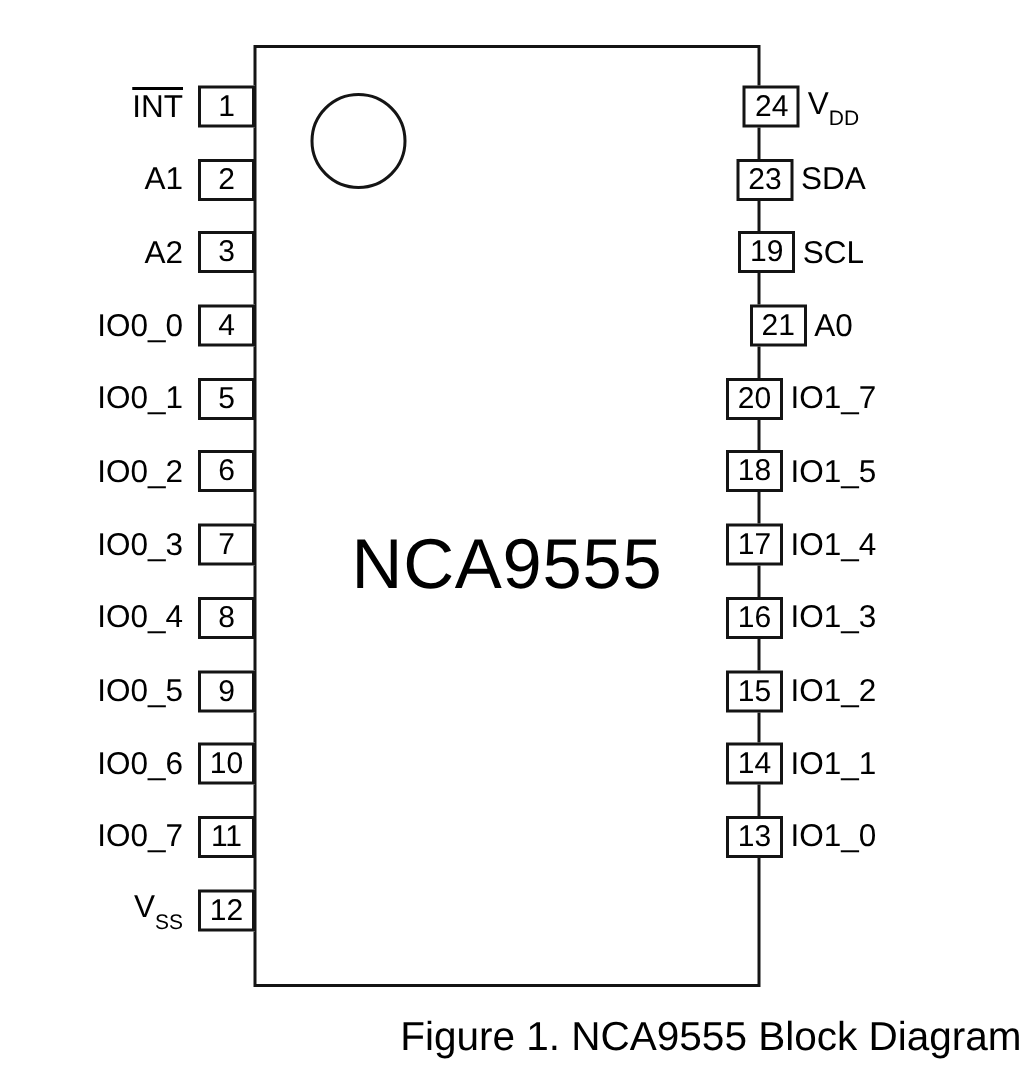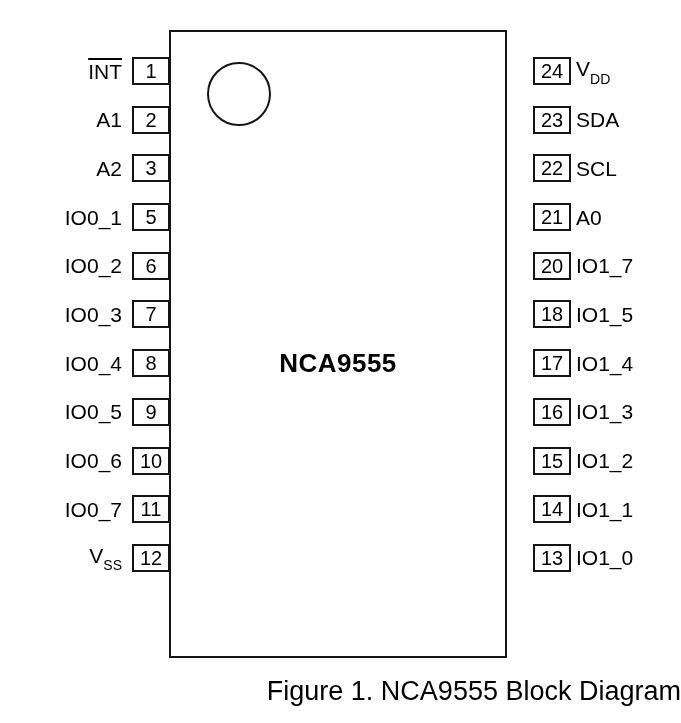--- a/index.html
+++ b/index.html
@@ -13,28 +13,28 @@
   .chip-body {
     position:absolute; left:169px; top:30px; width:338px; height:628px;
     border:2.5px solid #141414; background:#fff;
   }
   .pin1-circle {
     position:absolute; left:36px; top:30px; width:64px; height:64px;
     border:2.5px solid #141414; border-radius:50%; background:#fff;
   }
   .chip-name {
     position:absolute; left:0; right:0; top:316px; text-align:center;
-    font-size:26px; font-weight:700; letter-spacing:0.5px;
+    font-size:47px; font-weight:400; letter-spacing:0.5px;
   }
 
   .pins {
     position:absolute; top:57px; display:flex; flex-direction:column; gap:20.7px;
   }
   .pins.left  { right:511px; align-items:flex-end; }
-  .pins.right { left:533px;  align-items:flex-start; }
+  .pins.right { left:484px;  align-items:center; }
 
   .pin-row { display:flex; align-items:center; height:28px; }
   .pin-box {
     width:38px; height:28px; border:2px solid #141414; background:#fff;
     display:flex; align-items:center; justify-content:center;
     font-size:20px; line-height:1; flex:0 0 auto;
   }
   .pin-label { font-size:21px; line-height:1; white-space:nowrap; }
   .pins.left  .pin-label { margin-right:10px; }
   .pins.right .pin-label { margin-left:5px; }
@@ -63,20 +63,24 @@
       <span class="pin-label overline">INT</span>
       <span class="pin-box">1</span>
     </div>
     <div class="pin-row">
       <span class="pin-label">A1</span>
       <span class="pin-box">2</span>
     </div>
     <div class="pin-row">
       <span class="pin-label">A2</span>
       <span class="pin-box">3</span>
+    </div>
+    <div class="pin-row">
+      <span class="pin-label">IO0_0</span>
+      <span class="pin-box">4</span>
     </div>
     <div class="pin-row">
       <span class="pin-label">IO0_1</span>
       <span class="pin-box">5</span>
     </div>
     <div class="pin-row">
       <span class="pin-label">IO0_2</span>
       <span class="pin-box">6</span>
     </div>
     <div class="pin-row">
@@ -110,21 +114,21 @@
 
     <div class="pin-row">
       <span class="pin-box">24</span>
       <span class="pin-label"><span>V</span><sub class="sub">DD</sub></span>
     </div>
     <div class="pin-row">
       <span class="pin-box">23</span>
       <span class="pin-label">SDA</span>
     </div>
     <div class="pin-row">
-      <span class="pin-box">22</span>
+      <span class="pin-box">19</span>
       <span class="pin-label">SCL</span>
     </div>
     <div class="pin-row">
       <span class="pin-box">21</span>
       <span class="pin-label">A0</span>
     </div>
     <div class="pin-row">
       <span class="pin-box">20</span>
       <span class="pin-label">IO1_7</span>
     </div>

